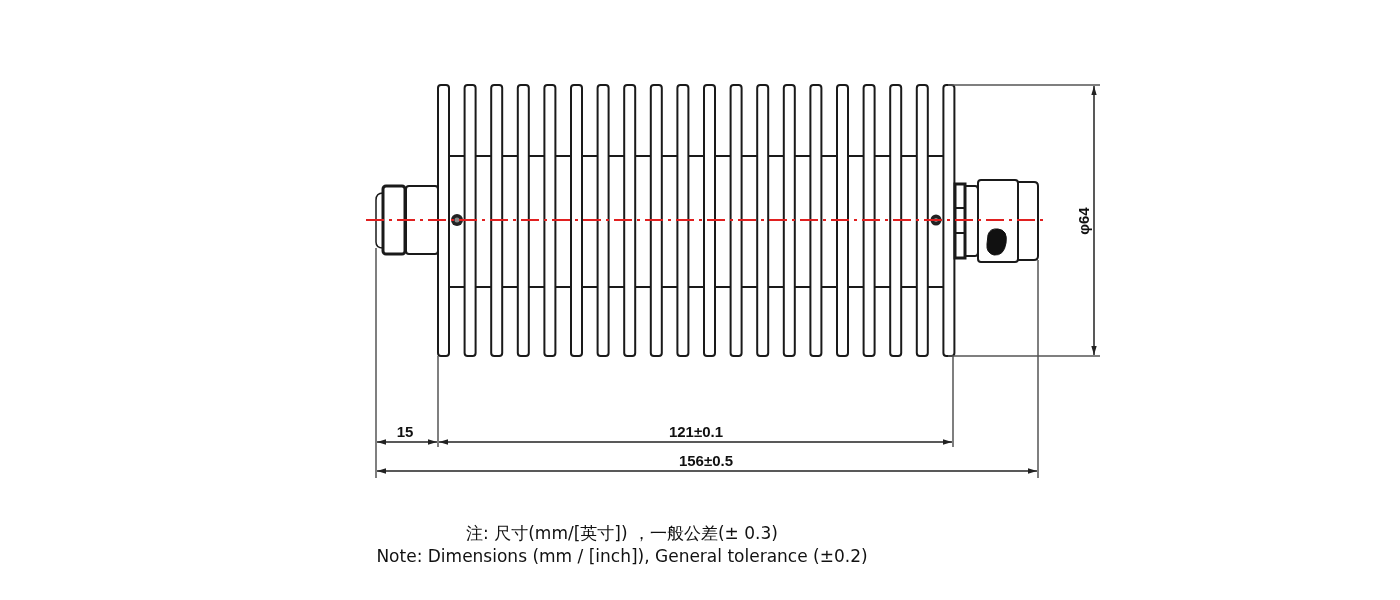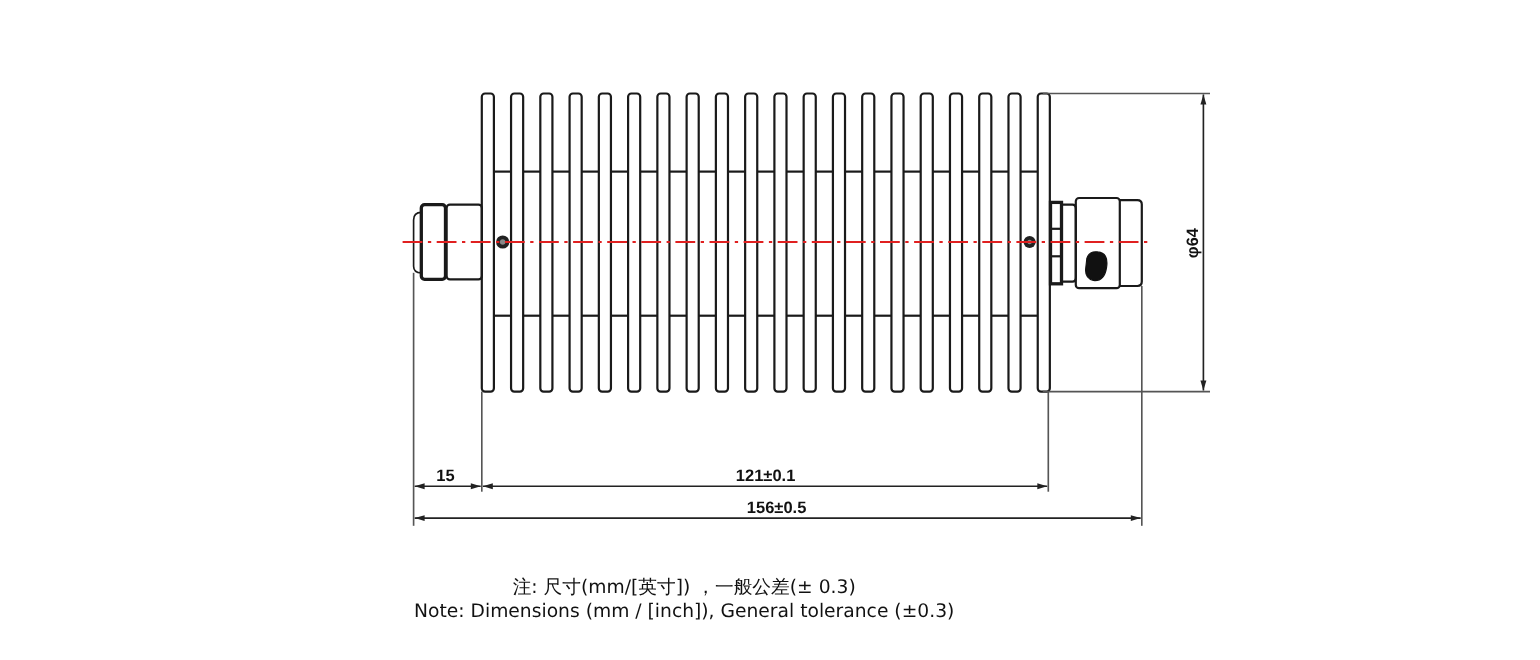--- a/index.html
+++ b/index.html
@@ -130,13 +130,13 @@
     <line x1="1094" y1="86" x2="1094" y2="355" marker-start="url(#arrowStart)" marker-end="url(#arrowEnd)"></line>
   </g>
 
   <text class="dim-text" x="405" y="437" text-anchor="middle">15</text>
   <text class="dim-text" x="696" y="437" text-anchor="middle">121±0.1</text>
   <text class="dim-text" x="706" y="466" text-anchor="middle">156±0.5</text>
   <text class="dim-text" x="0" y="0" text-anchor="middle" transform="translate(1089,221) rotate(-90)">φ64</text>
 </svg>
 
 <div class="note note-cn">注: 尺寸(mm/[英寸]) ，一般公差(± 0.3)</div>
-<div class="note note-en">Note: Dimensions (mm / [inch]), General tolerance (±0.3)</div>
+<div class="note note-en">Note: Dimensions (mm / [inch]), General tolerance (±0.2)</div>
 
 </body></html>

